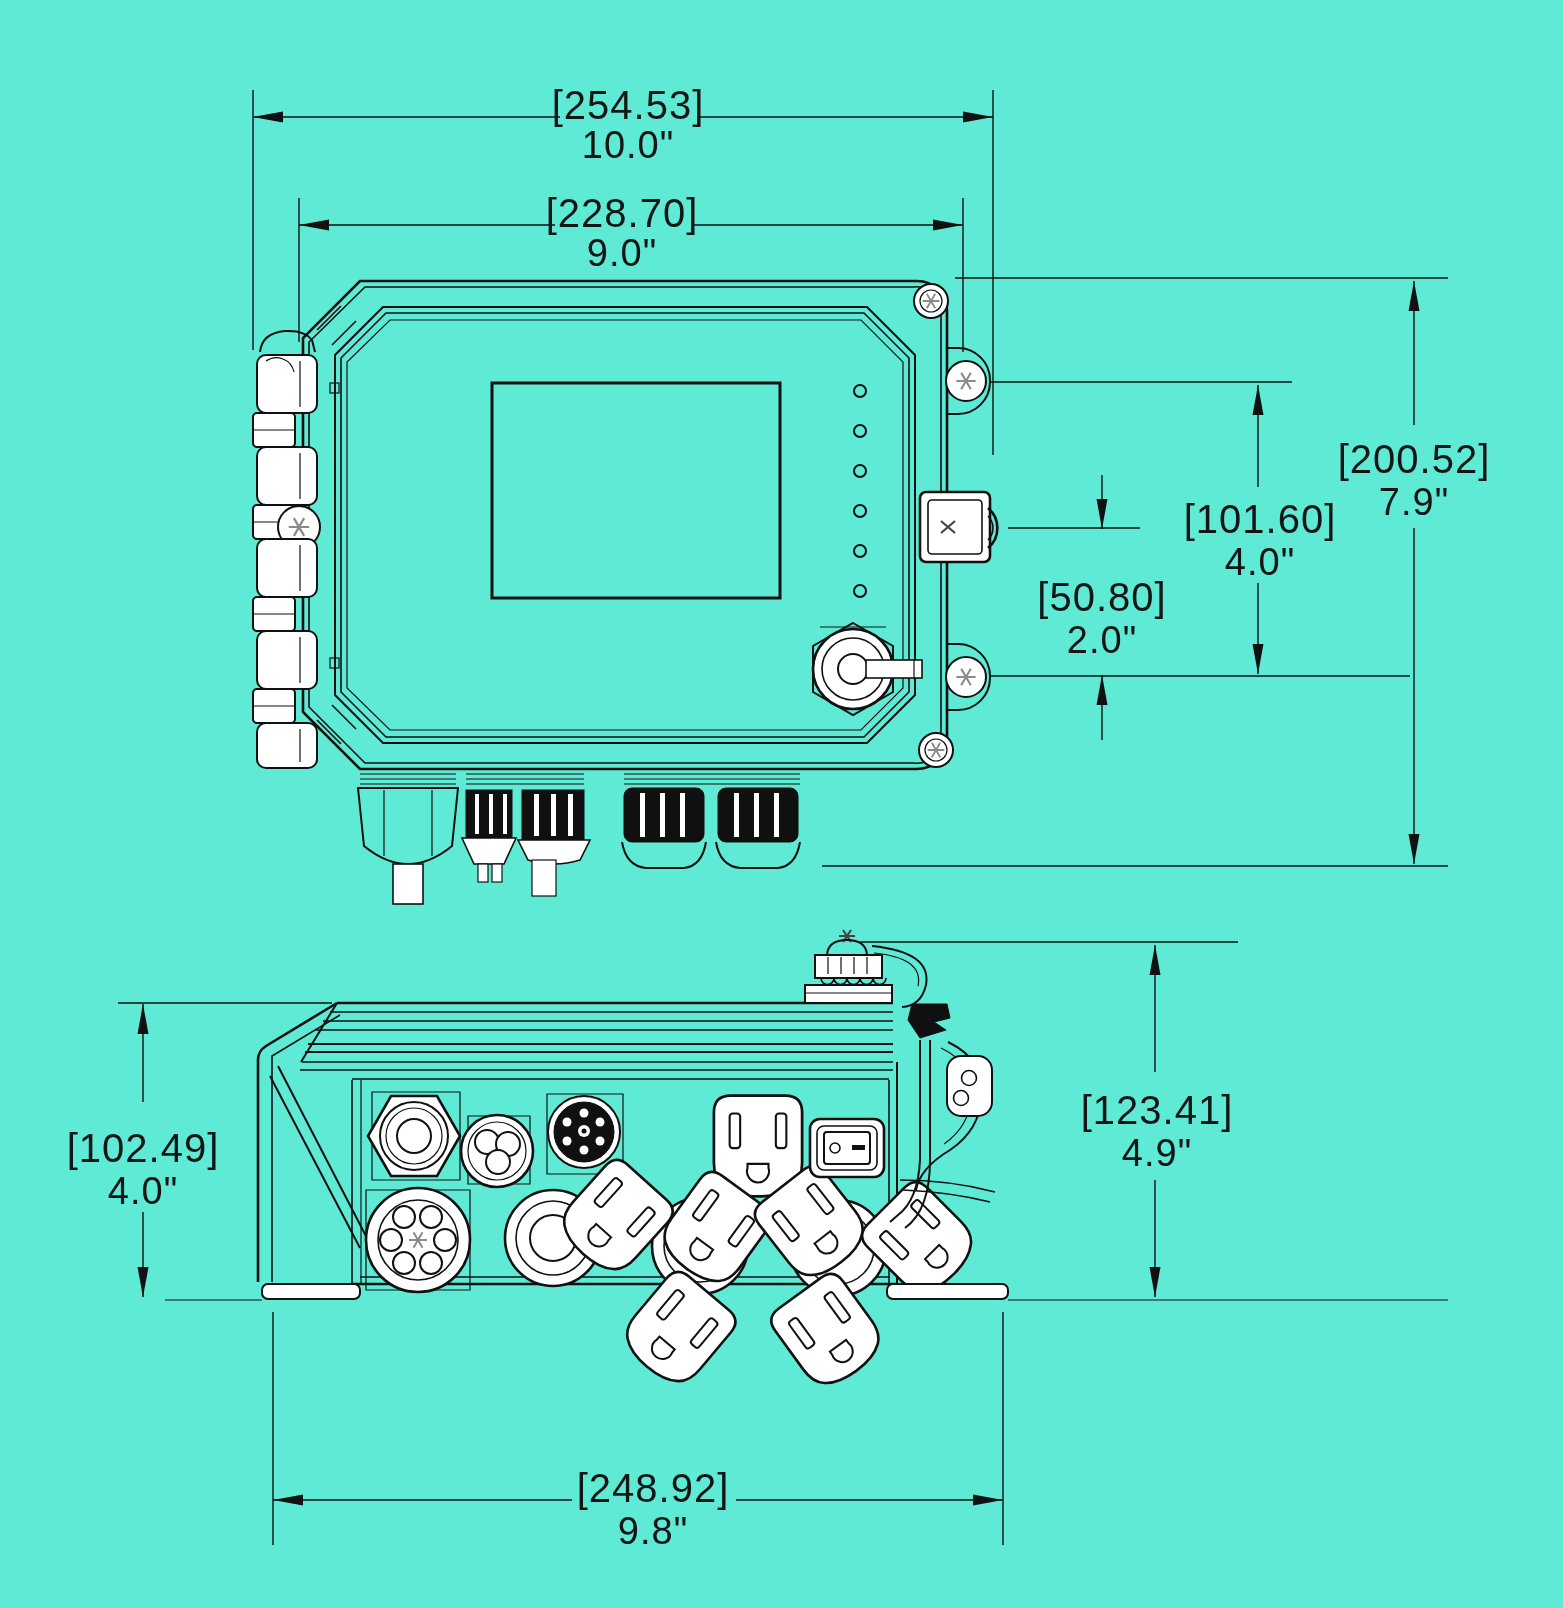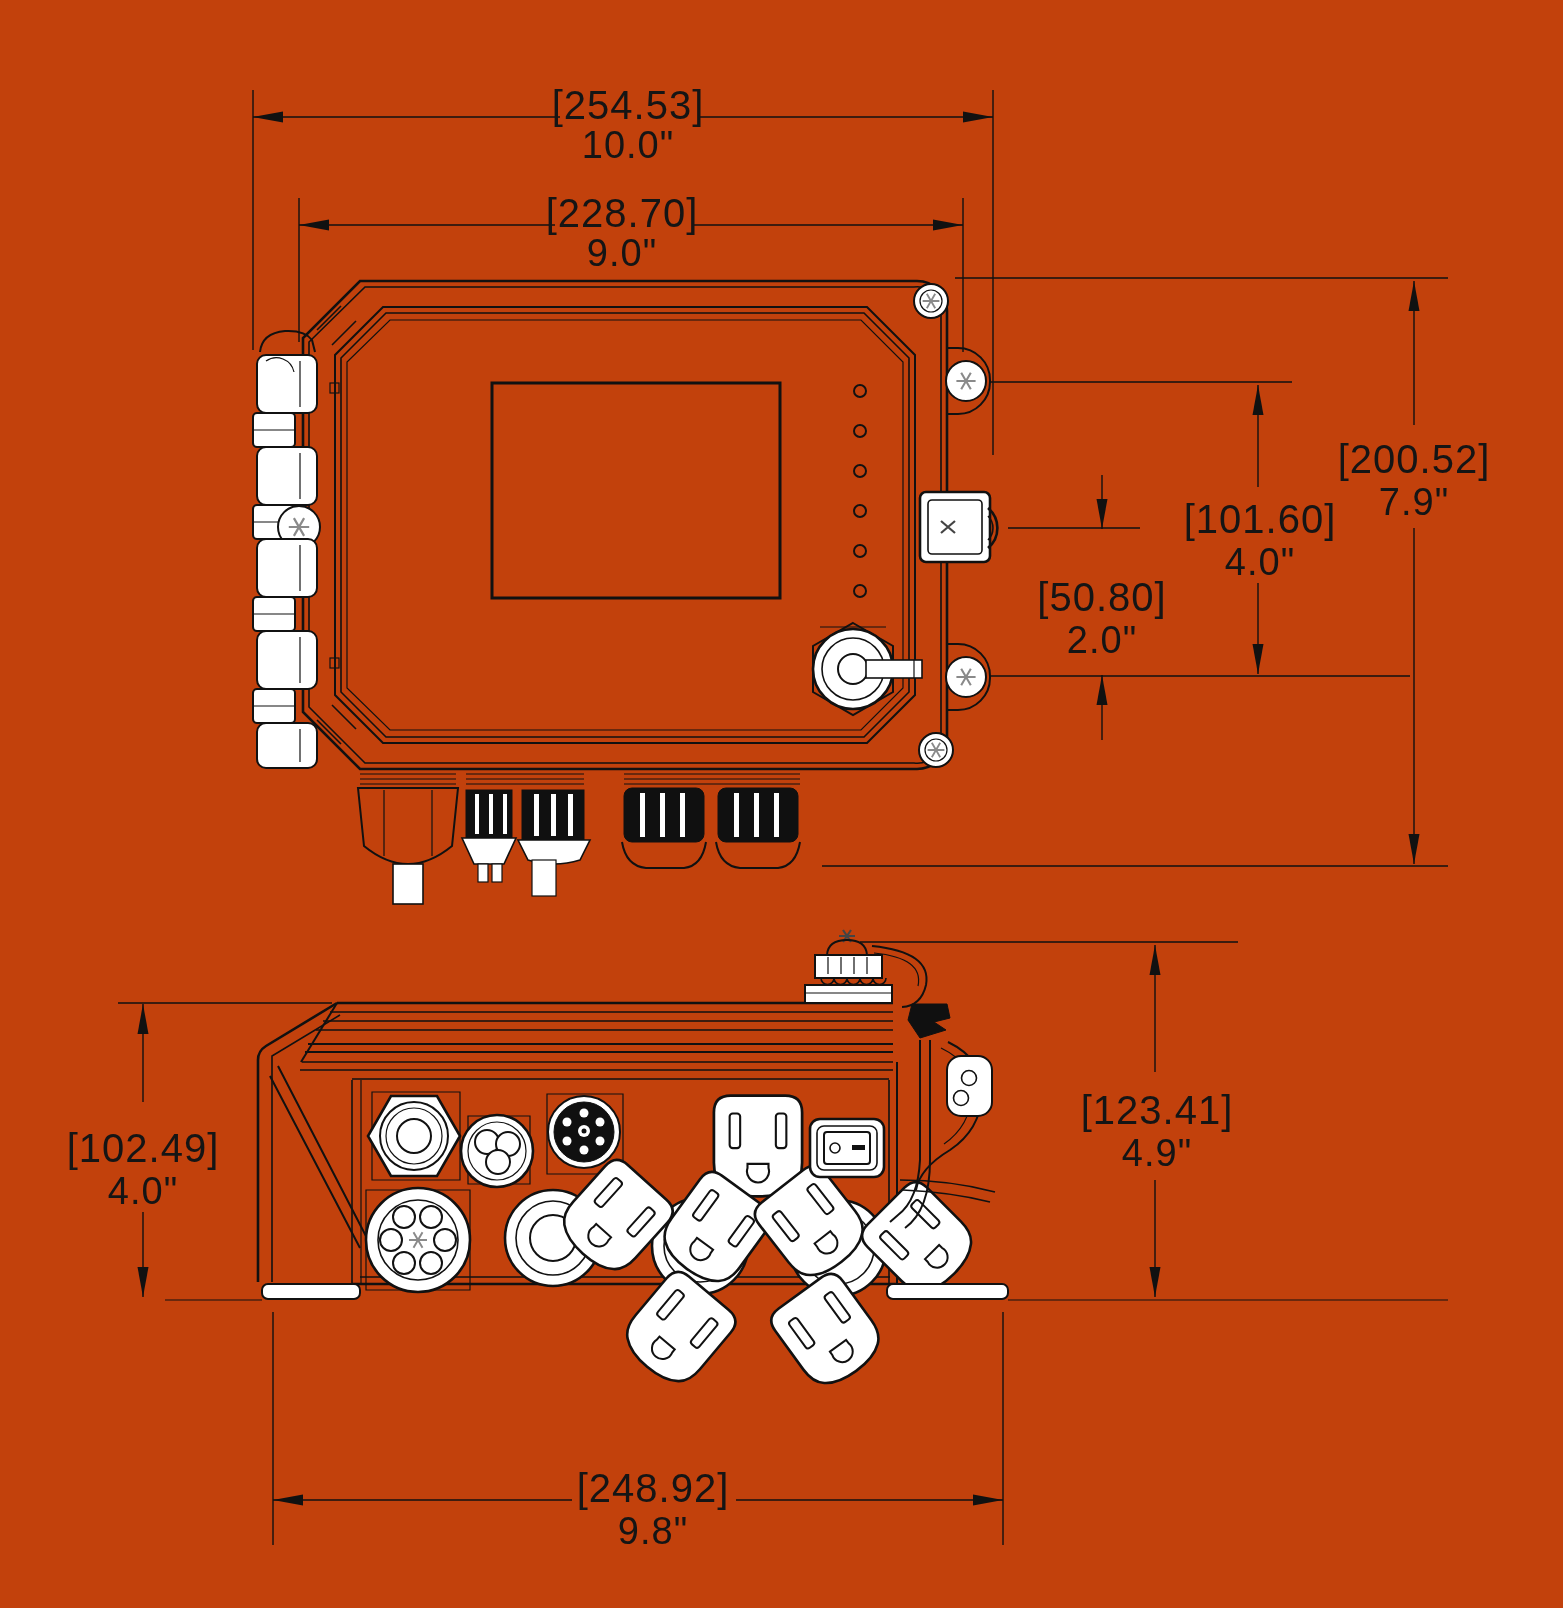--- a/index.html
+++ b/index.html
@@ -1,16 +1,16 @@
 <!DOCTYPE html>
 <html><head>
 <meta charset="utf-8">
 <style>
   html,body{margin:0;padding:0;background:#ffffff;}
-  .stage{position:relative;width:1563px;height:1608px;background:#c2410c;overflow:hidden;
+  .stage{position:relative;width:1563px;height:1608px;background:#5eead4;overflow:hidden;
          font-family:"Liberation Sans", sans-serif;}
   svg{display:block;}
   .ln{stroke:#111;fill:none;}
   .w25{stroke-width:2.6;} .w2{stroke-width:2;} .w16{stroke-width:1.6;} .w12{stroke-width:1.2;}
   .dim{stroke:#111;stroke-width:1.4;fill:none;}
   .arr{fill:#111;stroke:none;}
   .dimtext{fill:#151515;font-family:"Liberation Sans", sans-serif;text-anchor:middle;}
   .mm{font-size:40px;letter-spacing:1px;}
   .in{font-size:38px;letter-spacing:1px;}
   .ast{stroke:#8a8a8a;stroke-width:2.6;fill:none;}

